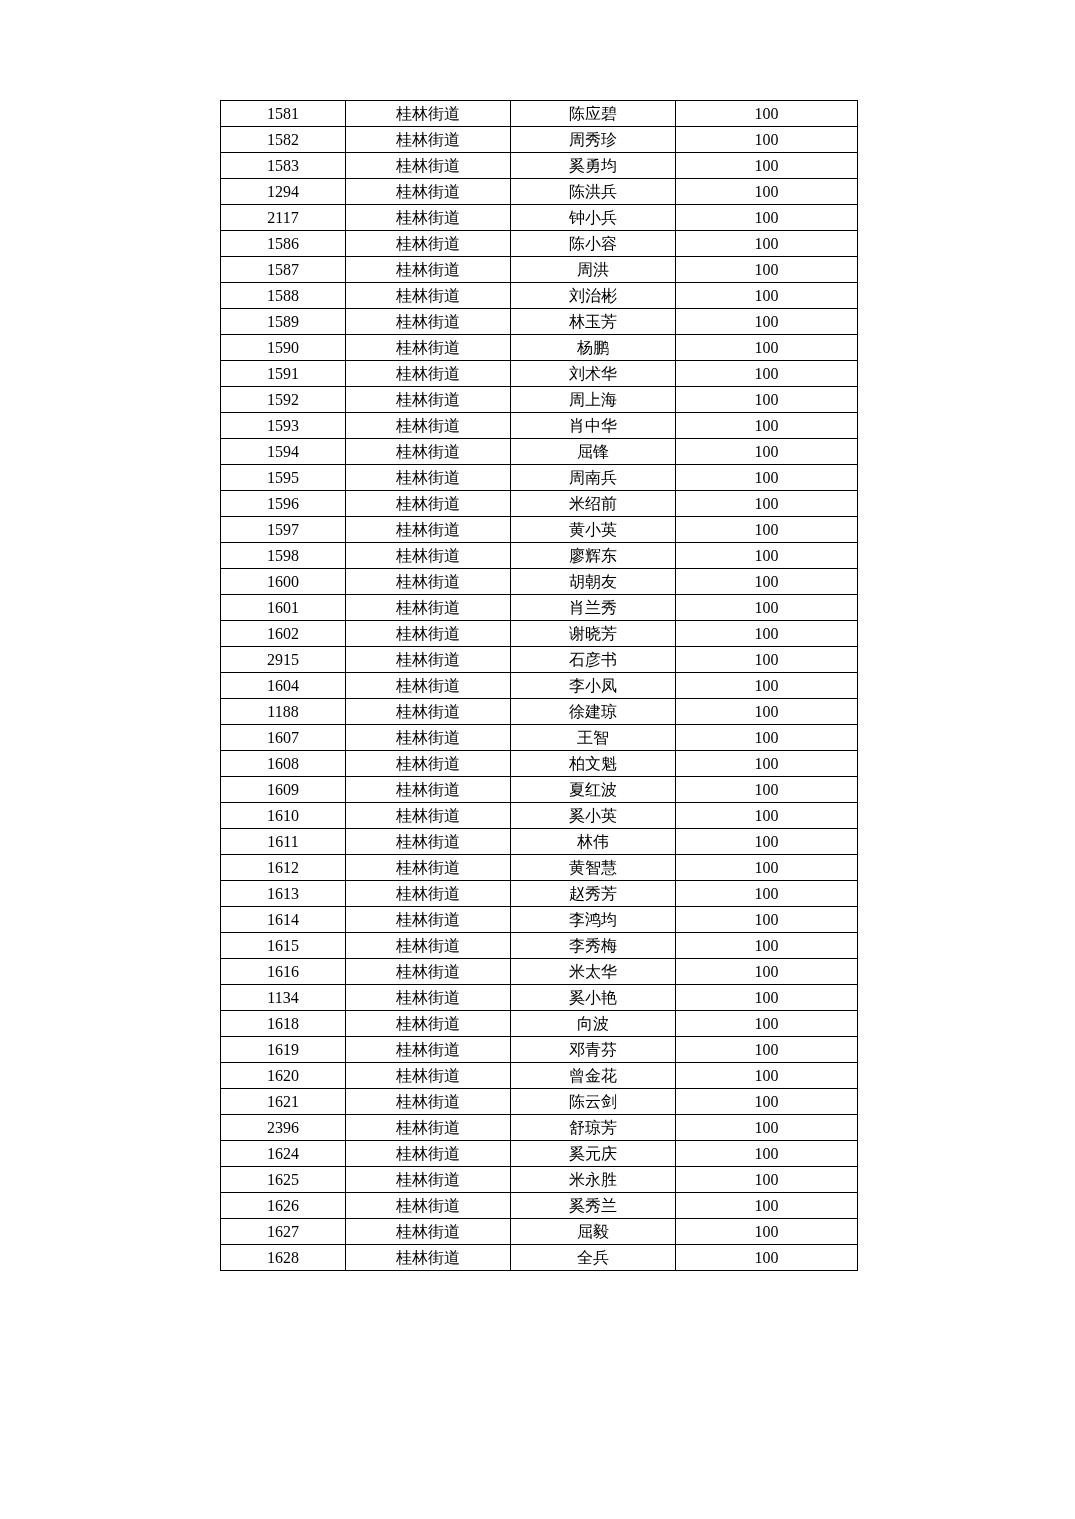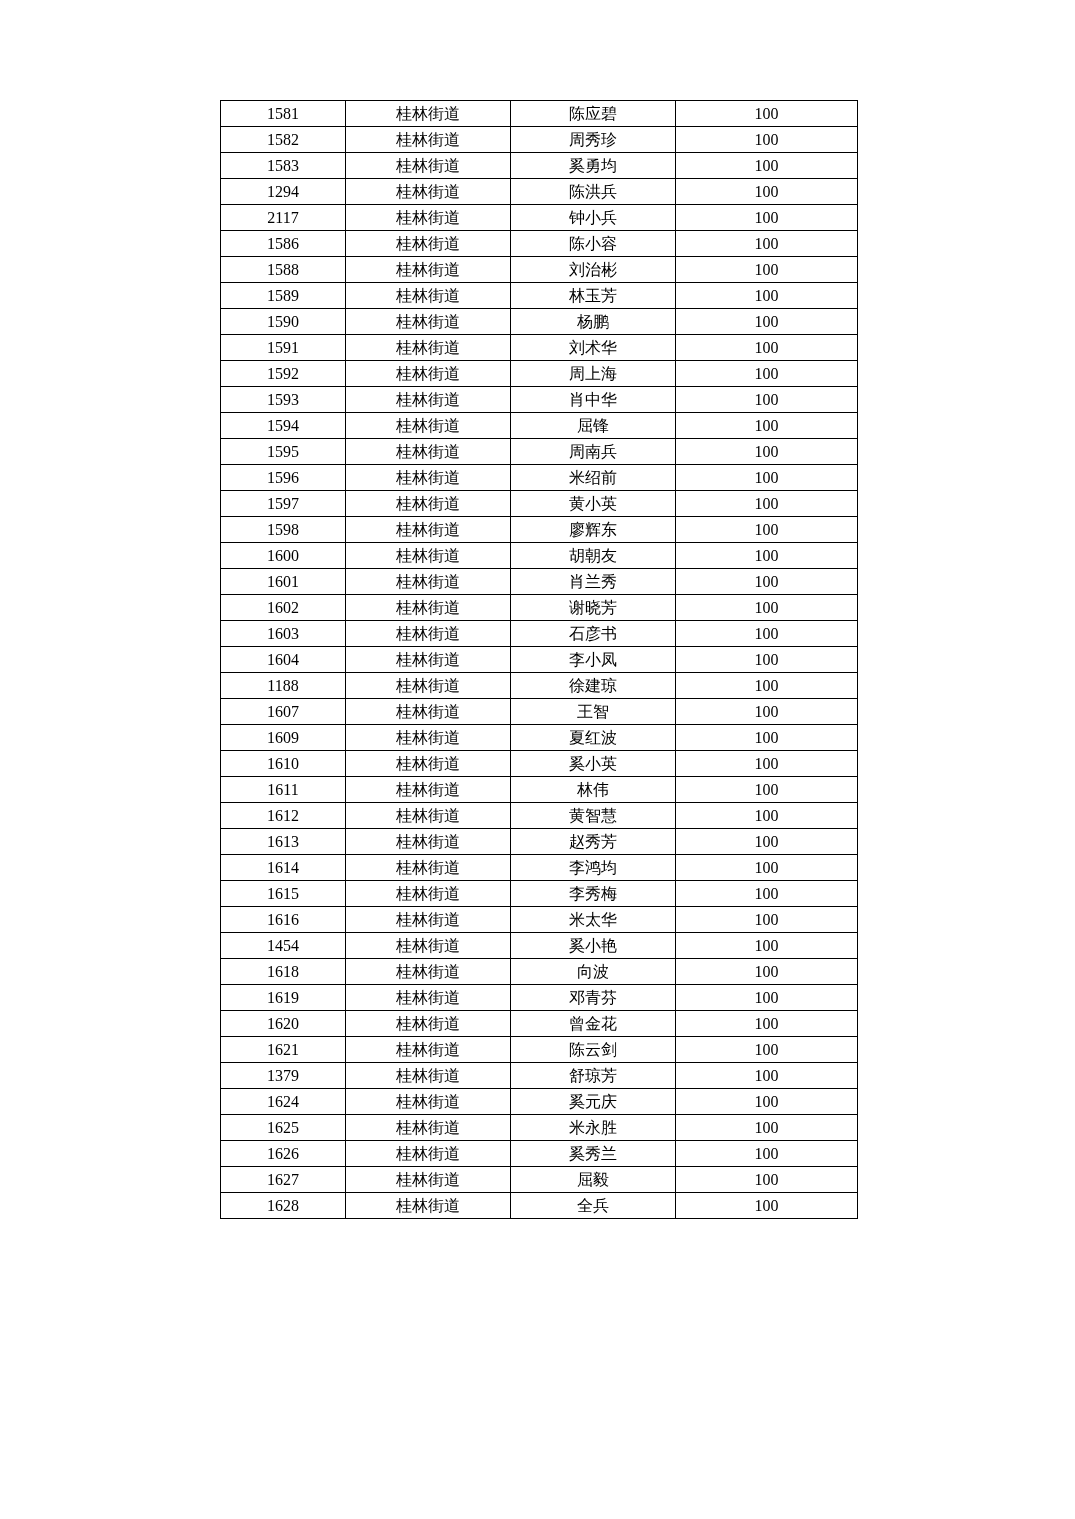--- a/index.html
+++ b/index.html
@@ -83,20 +83,26 @@
           <td>钟小兵</td>
           <td>100</td>
         </tr>
         <tr>
           <td>1586</td>
           <td>桂林街道</td>
           <td>陈小容</td>
           <td>100</td>
         </tr>
         <tr>
+          <td>1587</td>
+          <td>桂林街道</td>
+          <td>周洪</td>
+          <td>100</td>
+        </tr>
+        <tr>
           <td>1588</td>
           <td>桂林街道</td>
           <td>刘治彬</td>
           <td>100</td>
         </tr>
         <tr>
           <td>1589</td>
           <td>桂林街道</td>
           <td>林玉芳</td>
           <td>100</td>
@@ -167,21 +173,21 @@
           <td>肖兰秀</td>
           <td>100</td>
         </tr>
         <tr>
           <td>1602</td>
           <td>桂林街道</td>
           <td>谢晓芳</td>
           <td>100</td>
         </tr>
         <tr>
-          <td>1603</td>
+          <td>2915</td>
           <td>桂林街道</td>
           <td>石彦书</td>
           <td>100</td>
         </tr>
         <tr>
           <td>1604</td>
           <td>桂林街道</td>
           <td>李小凤</td>
           <td>100</td>
         </tr>
@@ -191,20 +197,26 @@
           <td>徐建琼</td>
           <td>100</td>
         </tr>
         <tr>
           <td>1607</td>
           <td>桂林街道</td>
           <td>王智</td>
           <td>100</td>
         </tr>
         <tr>
+          <td>1608</td>
+          <td>桂林街道</td>
+          <td>柏文魁</td>
+          <td>100</td>
+        </tr>
+        <tr>
           <td>1609</td>
           <td>桂林街道</td>
           <td>夏红波</td>
           <td>100</td>
         </tr>
         <tr>
           <td>1610</td>
           <td>桂林街道</td>
           <td>奚小英</td>
           <td>100</td>
@@ -239,21 +251,21 @@
           <td>李秀梅</td>
           <td>100</td>
         </tr>
         <tr>
           <td>1616</td>
           <td>桂林街道</td>
           <td>米太华</td>
           <td>100</td>
         </tr>
         <tr>
-          <td>1454</td>
+          <td>1134</td>
           <td>桂林街道</td>
           <td>奚小艳</td>
           <td>100</td>
         </tr>
         <tr>
           <td>1618</td>
           <td>桂林街道</td>
           <td>向波</td>
           <td>100</td>
         </tr>
@@ -269,21 +281,21 @@
           <td>曾金花</td>
           <td>100</td>
         </tr>
         <tr>
           <td>1621</td>
           <td>桂林街道</td>
           <td>陈云剑</td>
           <td>100</td>
         </tr>
         <tr>
-          <td>1379</td>
+          <td>2396</td>
           <td>桂林街道</td>
           <td>舒琼芳</td>
           <td>100</td>
         </tr>
         <tr>
           <td>1624</td>
           <td>桂林街道</td>
           <td>奚元庆</td>
           <td>100</td>
         </tr>

